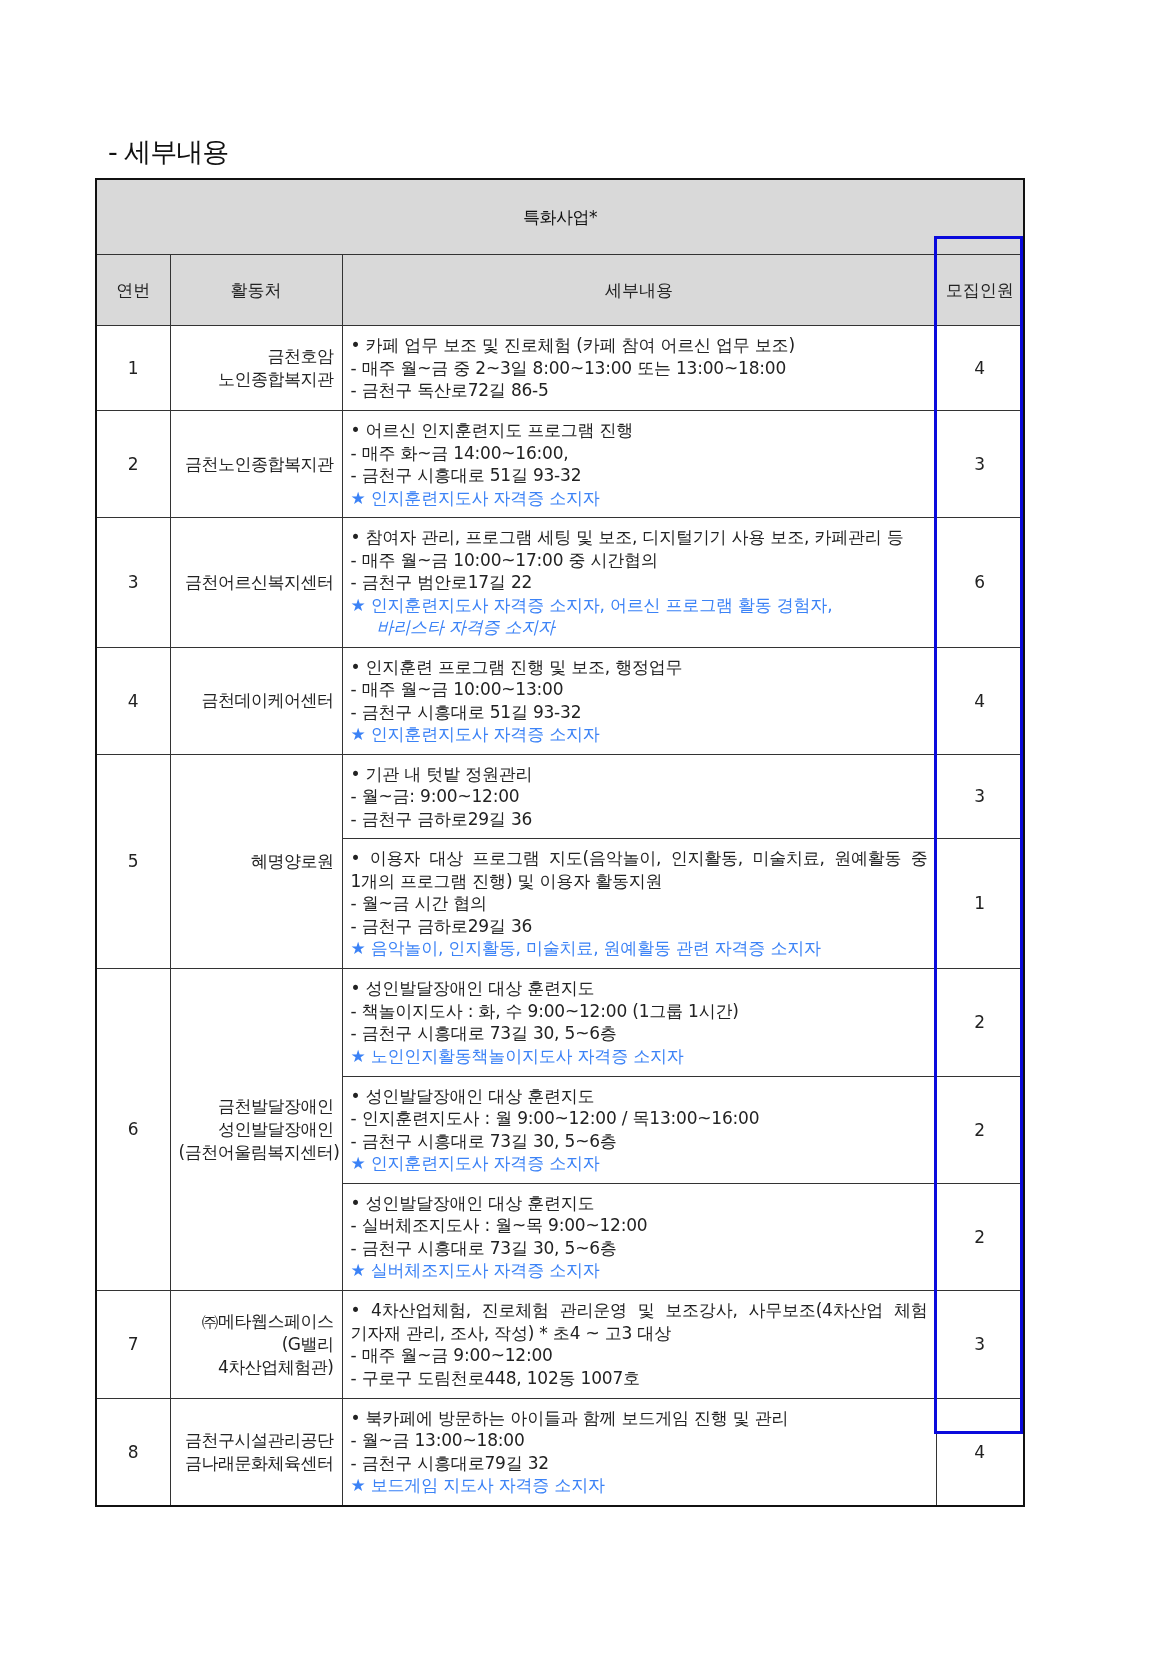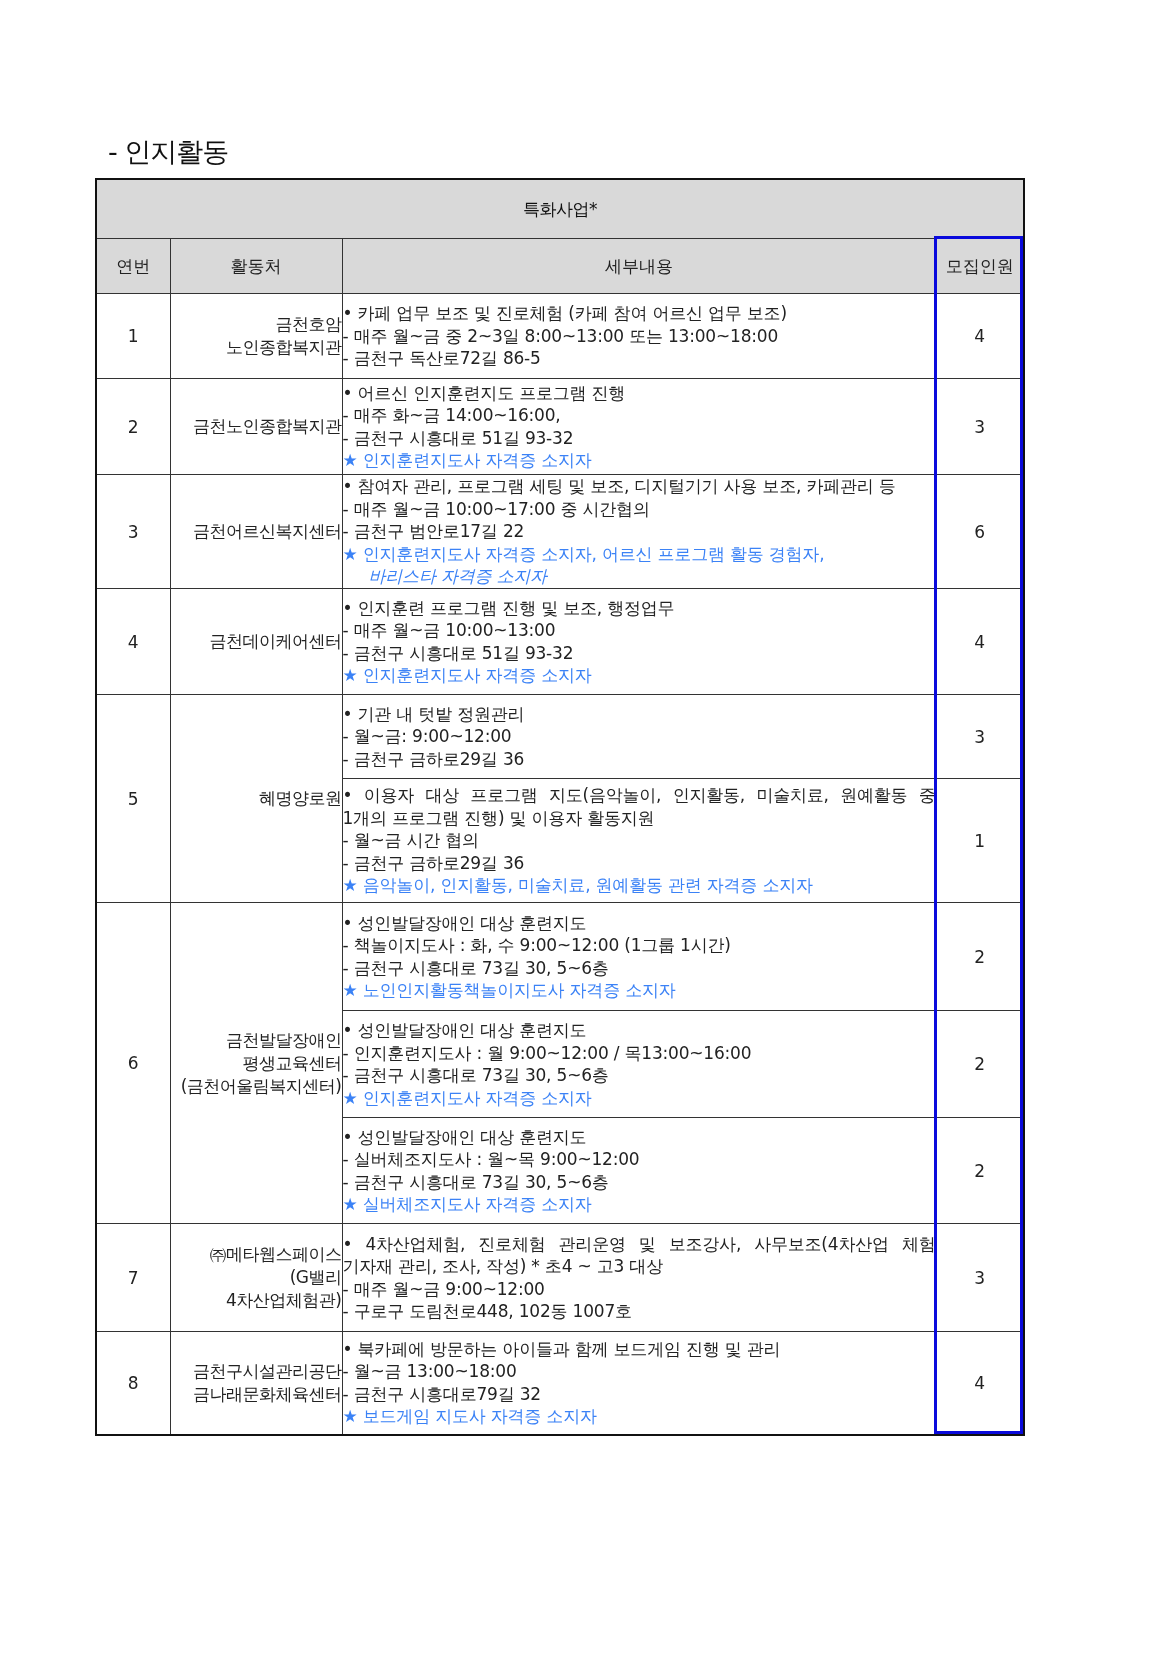--- a/index.html
+++ b/index.html
@@ -1,35 +1,35 @@
 <!DOCTYPE html>
 <html><head>
 <meta charset="utf-8">
 <style>
   html, body { margin:0; padding:0; background:#ffffff; }
   body { width:1170px; height:1654px; position:relative; font-family:"DejaVu Sans","Liberation Sans",sans-serif; color:#222; overflow:hidden; }
   .section-title { position:absolute; left:108px; top:134px; font-size:27px; letter-spacing:-1px; color:#111; }
   table.main { position:absolute; left:95px; top:178px; width:928px; border-collapse:collapse; table-layout:fixed; border:2.5px solid #111; }
-  table.main td, table.main th { border:1px solid #333; padding:0; font-weight:normal; font-size:17px; vertical-align:middle; }
+  table.main td, table.main th { border:1px solid #333; padding:8px; font-weight:normal; font-size:17px; vertical-align:middle; }
   .title-row th { background:#d9d9d9; height:58px; font-size:19px; letter-spacing:-0.5px; color:#111; }
   .head-row th { background:#d9d9d9; height:54px; font-size:16.5px; border-bottom:3px double #333; color:#222;margin-left:20px; }
   td.num { text-align:center; font-size:17px; }
   td.org { text-align:right; font-size:16.5px; line-height:23px; letter-spacing:-0.5px; }
   td.det { padding:4px 8px 4px 10px; font-size:17px; line-height:22.5px; letter-spacing:-0.2px; }
   td.cnt { text-align:center; font-size:17px; }
   .line { display:block; white-space:nowrap; }
   .wrap { display:block; white-space:normal; word-break:keep-all; text-align:justify; }
   .req { color:#3b82f6; }
   .indent { padding-left:26px;font-style:italic; }
   .blue-frame { position:absolute; left:934px; top:236px; width:89px; height:1198px; border:3px solid #0a0adc; box-sizing:border-box; pointer-events:none; }
 </style>
 </head>
 <body>
 
-<div class="section-title">- 인지활동</div>
+<div class="section-title">- 세부내용</div>
 
 <table class="main">
   <colgroup>
     <col style="width:74px">
     <col style="width:172px">
     <col style="width:594px">
     <col style="width:88px">
   </colgroup>
   <thead>
     <tr class="title-row">
@@ -114,21 +114,21 @@
           <span class="line">-  월~금 시간 협의</span>
           <span class="line">-  금천구 금하로29길 36</span>
           <span class="line req">★ 음악놀이, 인지활동, 미술치료, 원예활동 관련 자격증 소지자</span>
         </td>
         <td class="cnt">1</td>
       </tr>
       <tr style="height: 108px;">
         <td class="num" rowspan="3">6</td>
         <td class="org" rowspan="3">
           <span class="line">금천발달장애인</span>
-          <span class="line">평생교육센터</span>
+          <span class="line">성인발달장애인</span>
           <span class="line">(금천어울림복지센터)</span>
         </td>
         <td class="det">
           <span class="line">•  성인발달장애인 대상 훈련지도</span>
           <span class="line">- 책놀이지도사 : 화, 수 9:00~12:00 (1그룹 1시간)</span>
           <span class="line">-  금천구 시흥대로 73길 30, 5~6층</span>
           <span class="line req">★ 노인인지활동책놀이지도사 자격증 소지자</span>
         </td>
         <td class="cnt">2</td>
       </tr>

